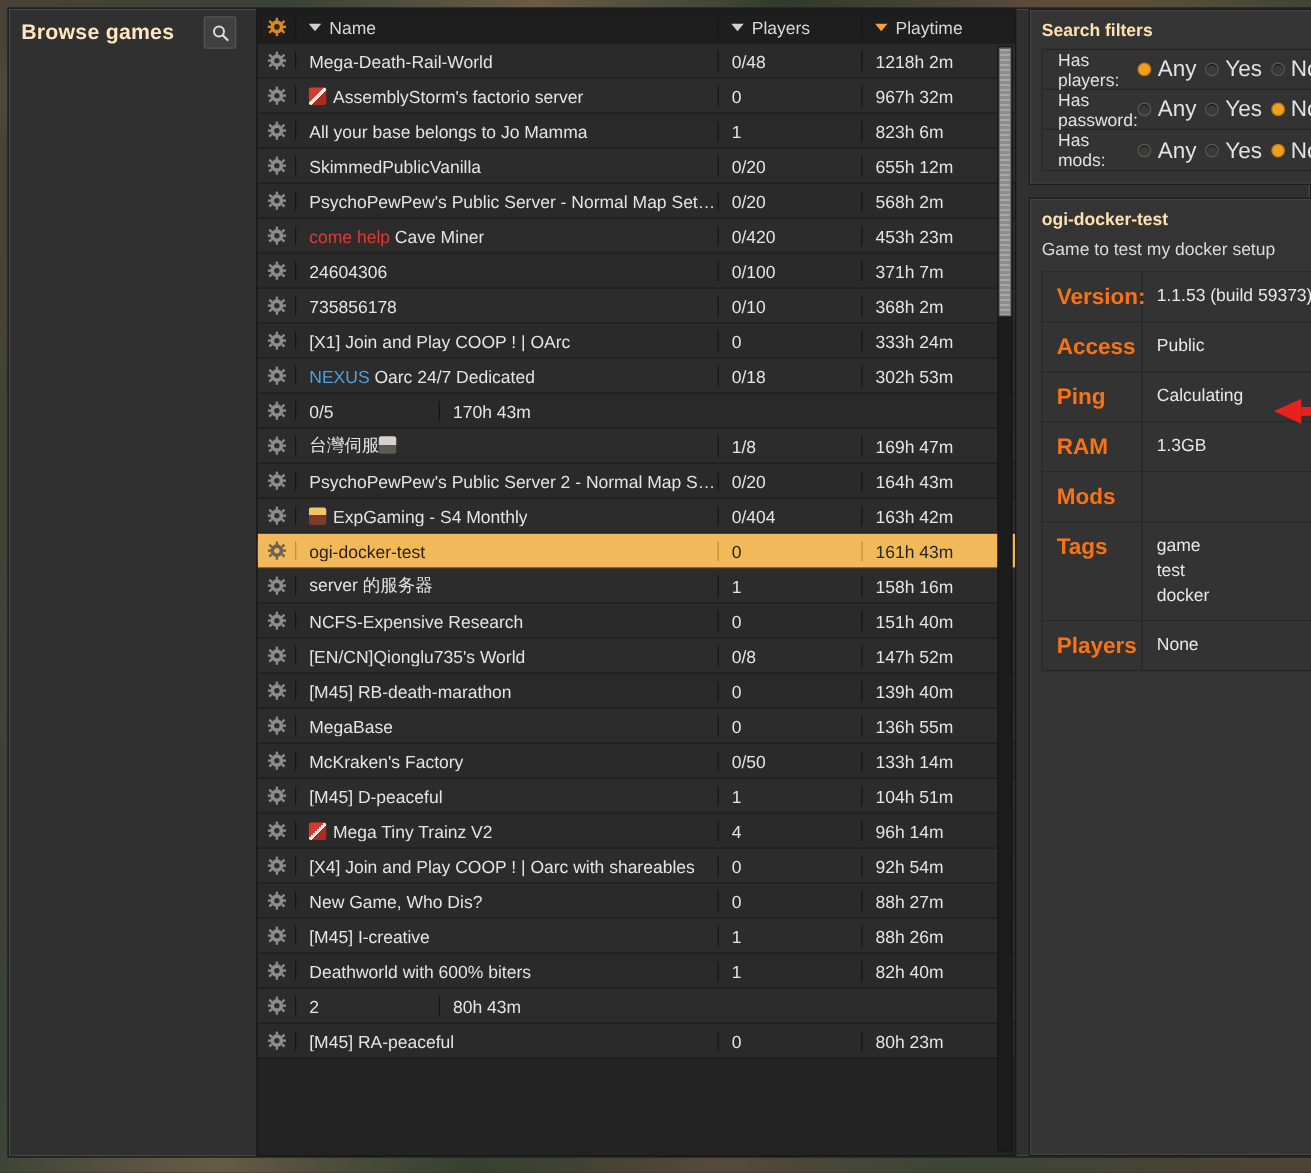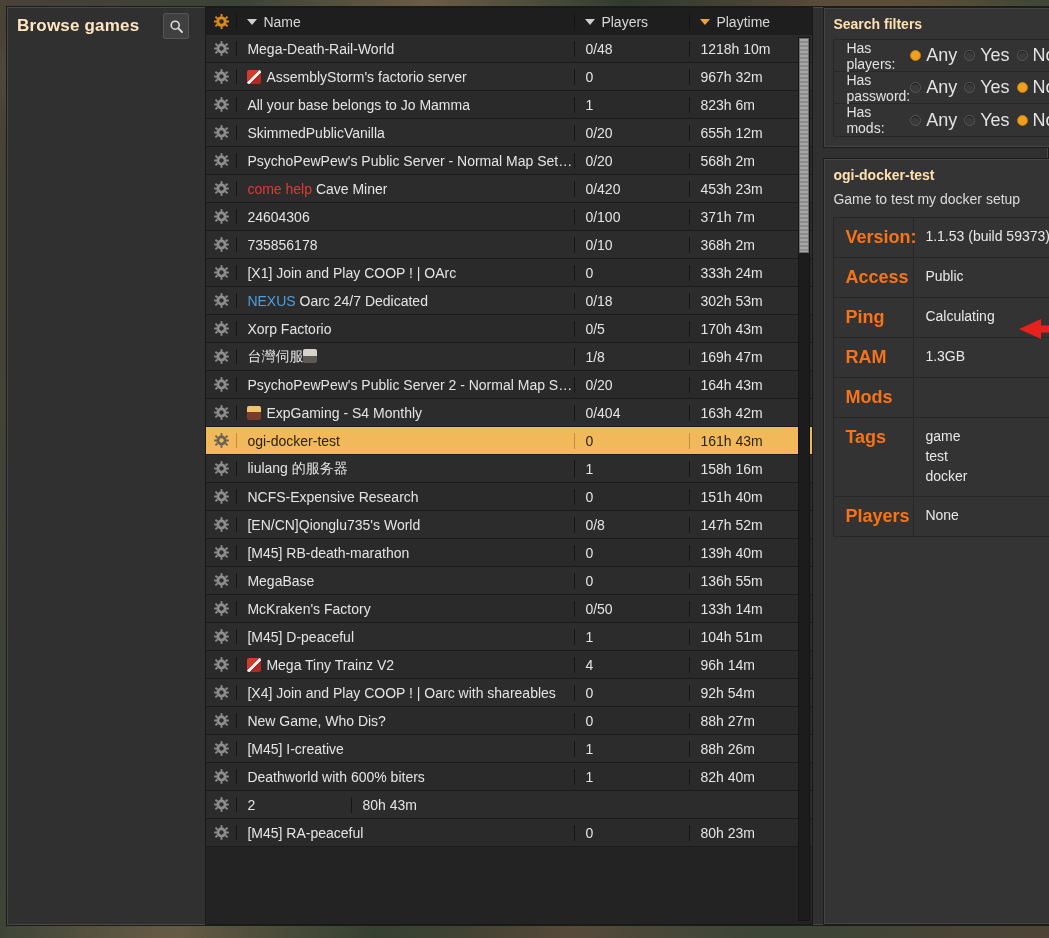--- a/index.html
+++ b/index.html
@@ -278,21 +278,21 @@
                 <circle cx="8" cy="8" r="2.3" fill="#2c2c2c"></circle>
               </svg>
             </div>
             <div class="cell-name">
               <span class="row-name">Mega-Death-Rail-World</span>
             </div>
             <div class="cell-players">
               <span>0/48</span>
             </div>
             <div class="cell-playtime">
-              <span>1218h 10m</span>
+              <span>1218h 2m</span>
             </div>
           </div>
           <div class="trow">
             <div class="cell-gear">
               <svg class="gear" viewBox="0 0 16 16">
                 <g fill="#8d8d8d">
                   <circle cx="8" cy="8" r="5.4"></circle>
                   <rect x="7" y="0.2" width="2" height="3"></rect>
                   <rect x="7" y="12.8" width="2" height="3"></rect>
                   <rect x="0.2" y="7" width="3" height="2"></rect>
@@ -541,23 +541,20 @@
                   <rect x="0.2" y="7" width="3" height="2"></rect>
                   <rect x="12.8" y="7" width="3" height="2"></rect>
                   <rect x="1.6" y="2.4" width="2" height="3" transform="rotate(-45 2.6 3.9)"></rect>
                   <rect x="12.4" y="10.6" width="2" height="3" transform="rotate(-45 13.4 12.1)"></rect>
                   <rect x="12.4" y="2.4" width="2" height="3" transform="rotate(45 13.4 3.9)"></rect>
                   <rect x="1.6" y="10.6" width="2" height="3" transform="rotate(45 2.6 12.1)"></rect>
                 </g>
                 <circle cx="8" cy="8" r="2.3" fill="#2c2c2c"></circle>
               </svg>
             </div>
-            <div class="cell-name">
-              <span class="row-name">Xorp Factorio</span>
-            </div>
             <div class="cell-players">
               <span>0/5</span>
             </div>
             <div class="cell-playtime">
               <span>170h 43m</span>
             </div>
           </div>
           <div class="trow">
             <div class="cell-gear">
               <svg class="gear" viewBox="0 0 16 16">
@@ -677,21 +674,21 @@
                   <rect x="12.8" y="7" width="3" height="2"></rect>
                   <rect x="1.6" y="2.4" width="2" height="3" transform="rotate(-45 2.6 3.9)"></rect>
                   <rect x="12.4" y="10.6" width="2" height="3" transform="rotate(-45 13.4 12.1)"></rect>
                   <rect x="12.4" y="2.4" width="2" height="3" transform="rotate(45 13.4 3.9)"></rect>
                   <rect x="1.6" y="10.6" width="2" height="3" transform="rotate(45 2.6 12.1)"></rect>
                 </g>
                 <circle cx="8" cy="8" r="2.3" fill="#2c2c2c"></circle>
               </svg>
             </div>
             <div class="cell-name">
-              <span class="row-name">liulang 的服务器</span>
+              <span class="row-name">server 的服务器</span>
             </div>
             <div class="cell-players">
               <span>1</span>
             </div>
             <div class="cell-playtime">
               <span>158h 16m</span>
             </div>
           </div>
           <div class="trow">
             <div class="cell-gear">

